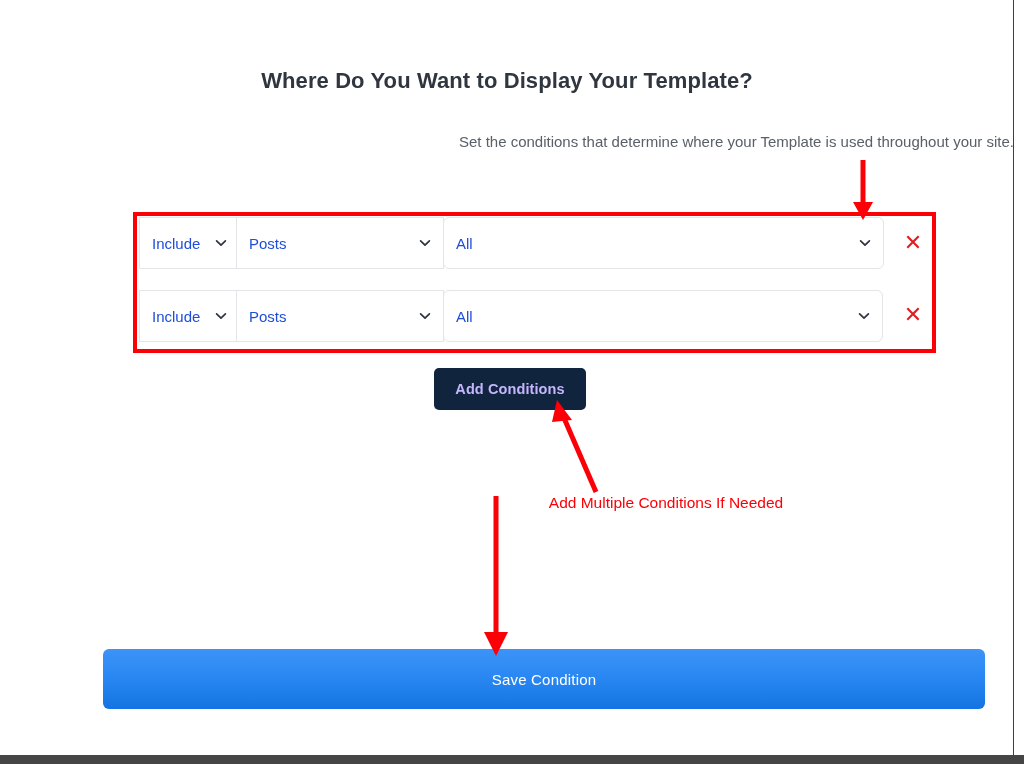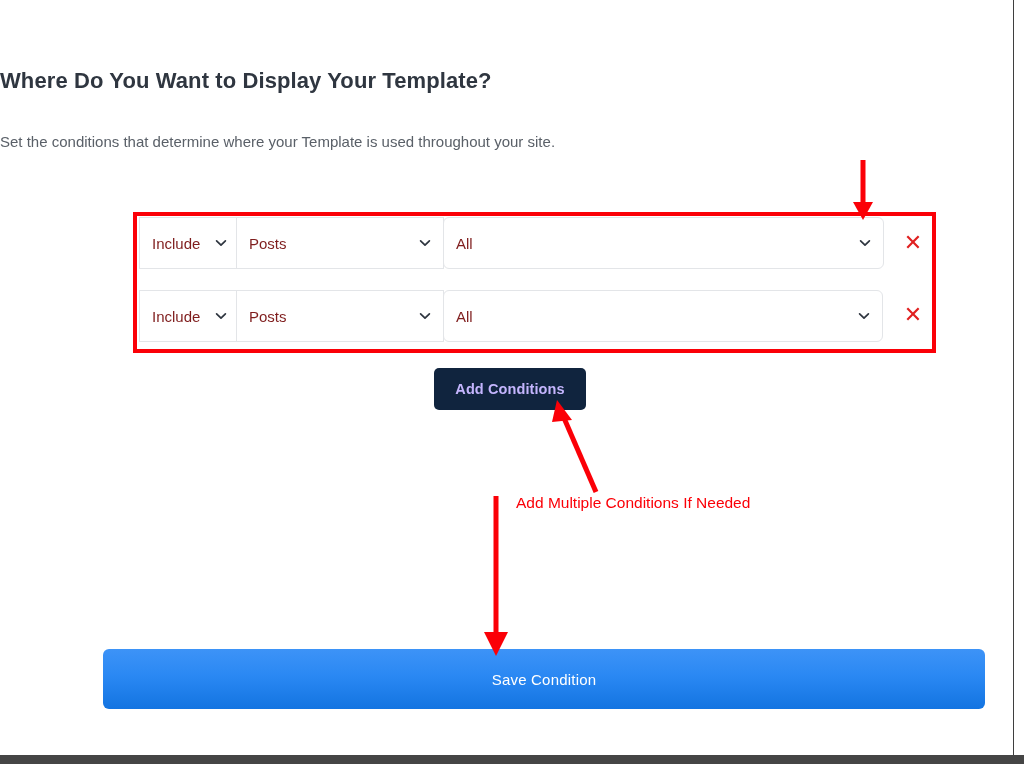--- a/index.html
+++ b/index.html
@@ -33,30 +33,31 @@
     width: 1024px;
     height: 9px;
     background: #454545;
   }
 
   
   #page-title {
     position: absolute;
     left: 0; top: 68px;
     width: 1014px;
+    text-align: center;
     font-size: 22px;
     font-weight: bold;
     color: #2f3640;
     letter-spacing: .1px;
   }
   #page-subtitle {
     position: absolute;
     left: 0; top: 133px;
     width: 1014px;
-    text-align: left;
+    text-align: right;
     font-size: 15px;
     color: #5a6068;
   }
 
   
   #conditions-highlight-box {
     position: absolute;
     left: 133px;
     top: 212px;
     width: 803px;
@@ -79,21 +80,21 @@
   #condition-row-1 { top: 290px; }
 
   .select-field {
     position: relative;
     background: #ffffff;
     border: 1px solid #e3e5e8;
     box-sizing: border-box;
     display: flex;
     align-items: center;
     font-size: 15px;
-    color: #7f1d1d;
+    color: #1d4ed8;
     padding-left: 12px;
     cursor: pointer;
     margin-right: -1px;
   }
   .select-field .chevron {
     position: absolute;
     right: 11px;
     top: 50%;
     transform: translateY(-50%);
     width: 14px;
@@ -178,21 +179,21 @@
   #annotation-change-params {
     left: 820px;
     top: 120px;
     width: 200px;
     text-align: center;
   }
   #annotation-add-multiple {
     left: 516px;
     top: 492px;
     width: 300px;
-    text-align: left;
+    text-align: center;
   }
 
   .annotation-arrow {
     position: absolute;
     pointer-events: none;
     overflow: visible;
   }
   #arrow-change-params { left: 838px; top: 160px; width: 50px; height: 62px; }
   #arrow-add-multiple  { left: 548px; top: 398px; width: 62px; height: 96px; }
   #arrow-save-condition{ left: 470px; top: 496px; width: 52px; height: 162px; }

